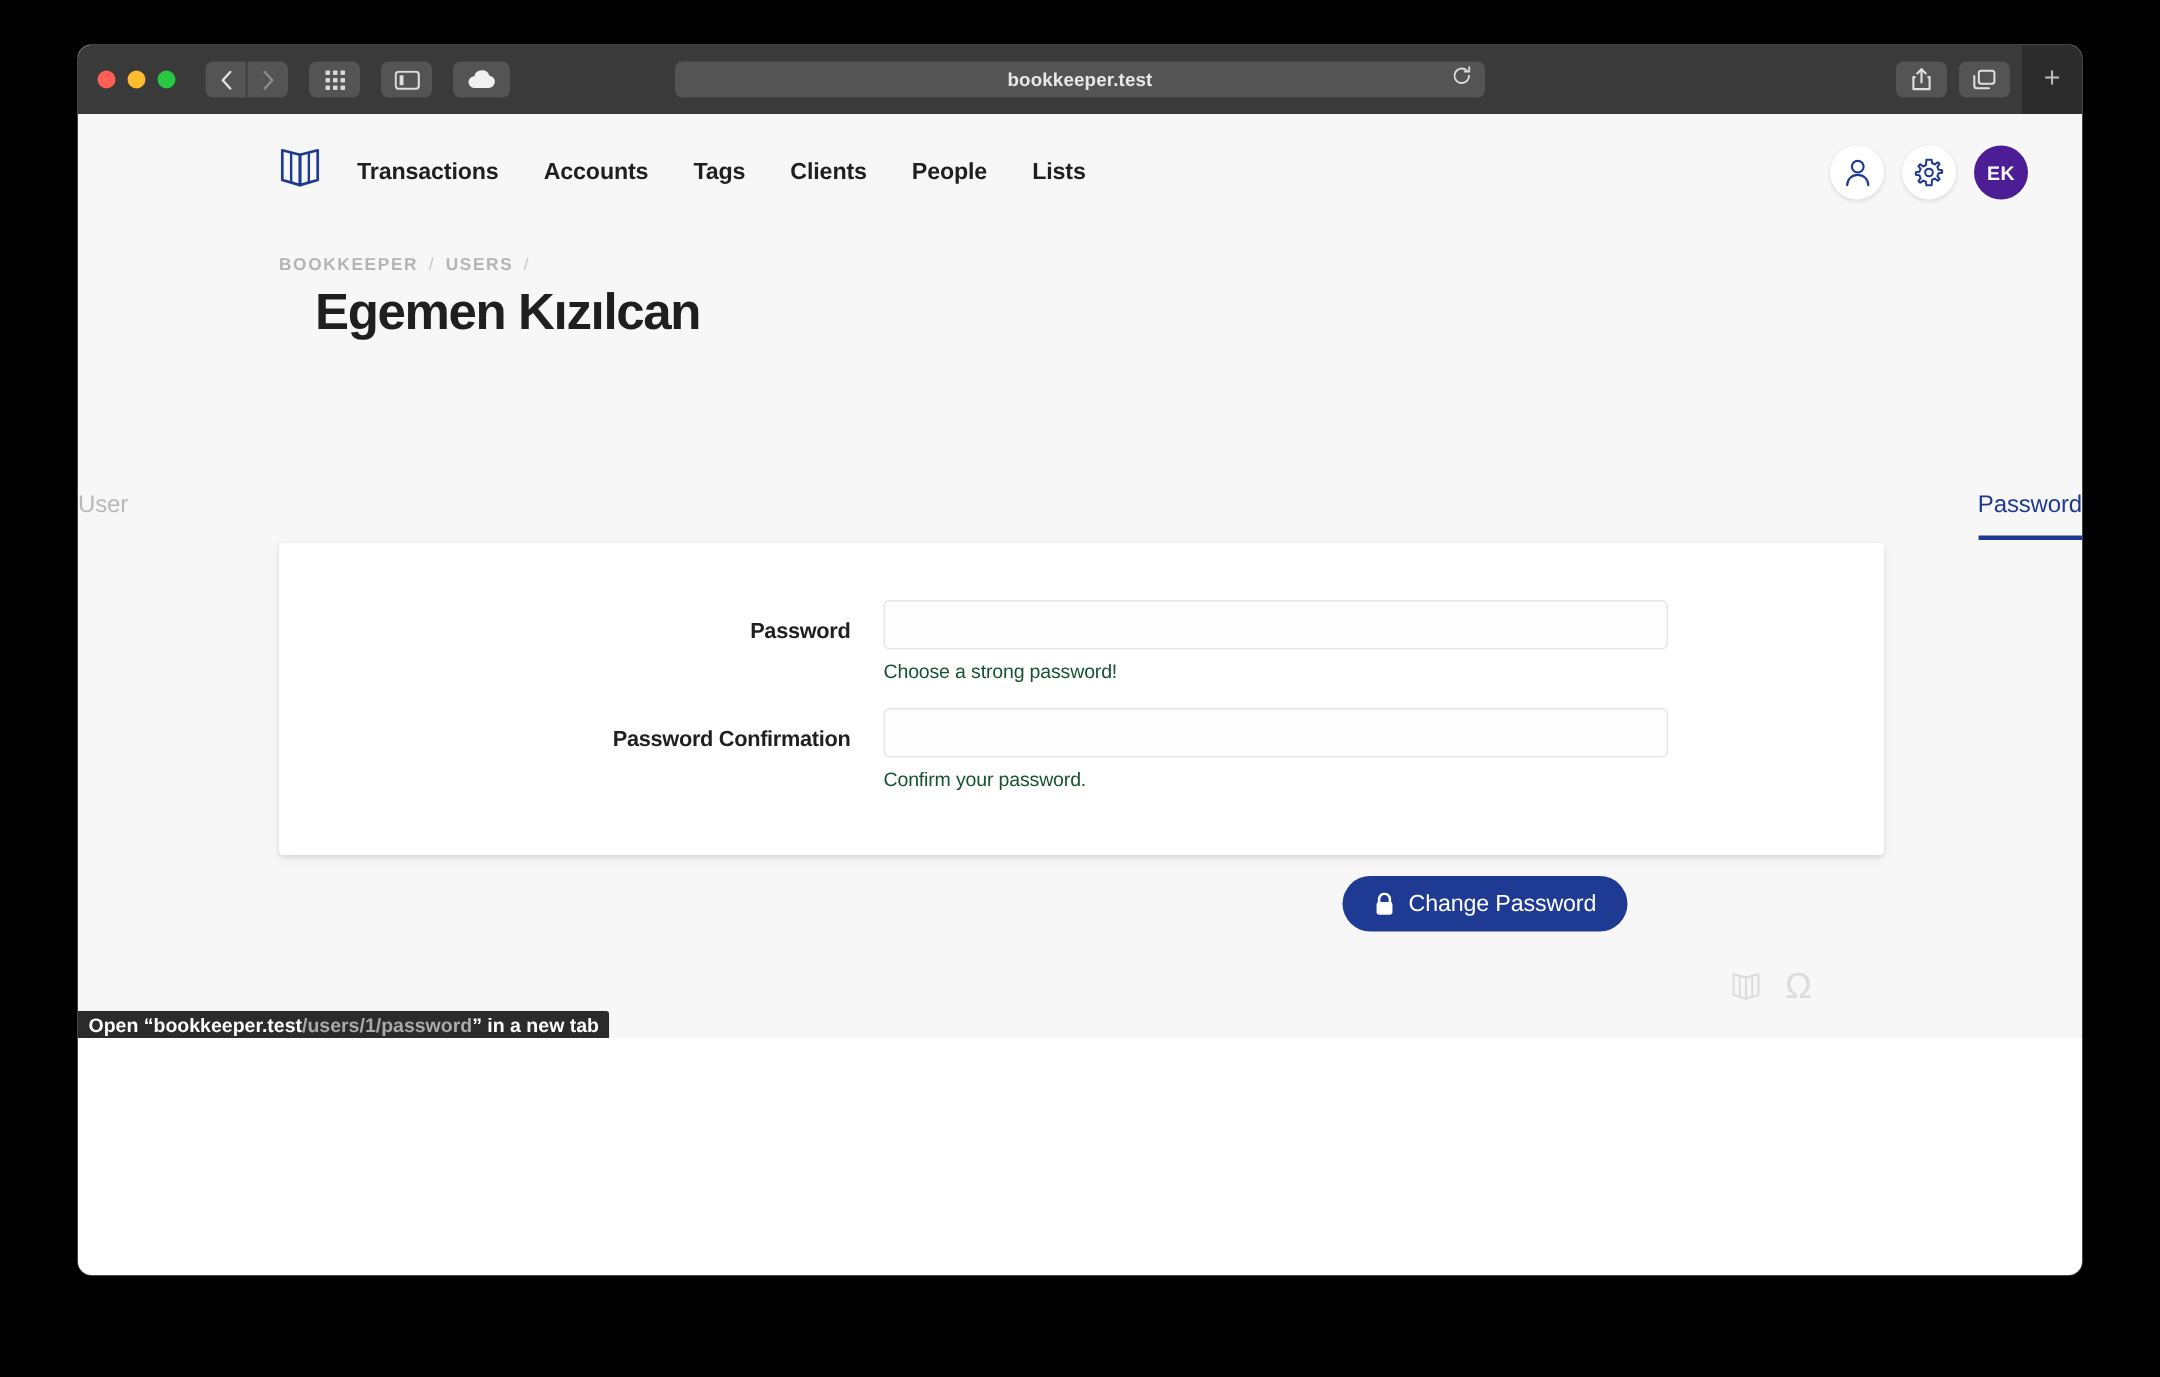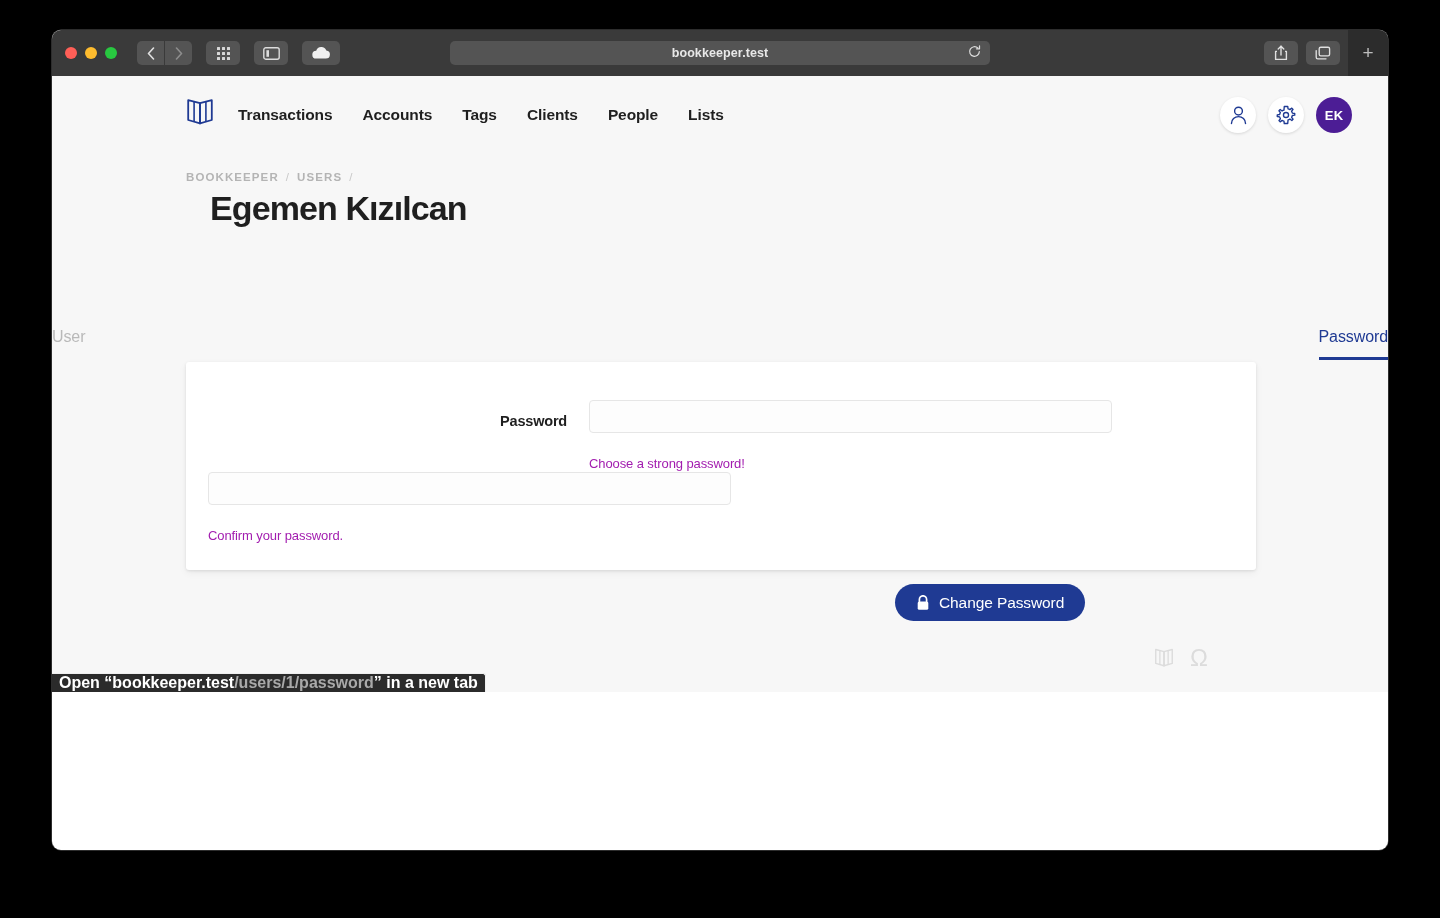--- a/index.html
+++ b/index.html
@@ -209,23 +209,23 @@
     background: #fdfdfd;
     border: 1px solid #e6e6e6;
     border-radius: 4px;
     font-family: "Liberation Sans", sans-serif;
     font-size: 14px;
     padding: 0 10px;
     color: #222;
     outline: none;
   }
   .help-text {
-    margin-top: 23px;
+    margin-top: 7px;
     font-size: 13px;
-    color: #a21caf;
+    color: #14532d;
     letter-spacing: -0.1px;
   }
 
   
   .submit-btn {
     position: absolute;
     left: 843px; top: 508px;
     height: 37px;
     padding: 0 21px;
     background: #1f3a93;
@@ -252,21 +252,21 @@
   .status-bar {
     position: absolute;
     left: 0; bottom: 0;
     height: 19px;
     background: #2b2b2b;
     border: 1px solid #efefef;
     border-left: none; border-bottom: none;
     border-radius: 0 3px 0 0;
     display: flex; align-items: center;
     padding: 0 7px;
-    font-size: 16px;
+    font-size: 13px;
     font-weight: bold;
     color: #fff;
     white-space: nowrap;
   }
   .status-dim { color: #a9a9a9; font-weight: bold; }
 </style>
 </head>
 <body>
 
 <div class="browser-window">
@@ -403,20 +403,21 @@
 
     <div class="card">
       <div class="form-row r1">
         <div class="field-label">Password</div>
         <div class="field-col">
           <input class="text-input" type="password" placeholder="" style="">
           <div class="help-text">Choose a strong password!</div>
         </div>
       </div>
       <div class="form-row r2">
+        <div class="field-label">Password Confirmation</div>
         <div class="field-col">
           <input class="text-input" type="password" placeholder="" style="">
           <div class="help-text">Confirm your password.</div>
         </div>
       </div>
     </div>
 
     <button class="submit-btn">
       <svg width="14" height="16" viewBox="0 0 14 16">
         <path d="M3.4 6.6 V4.4 a3.6 3.6 0 0 1 7.2 0 V6.6" stroke="#fff" stroke-width="1.7" fill="none" stroke-linecap="round"></path>

